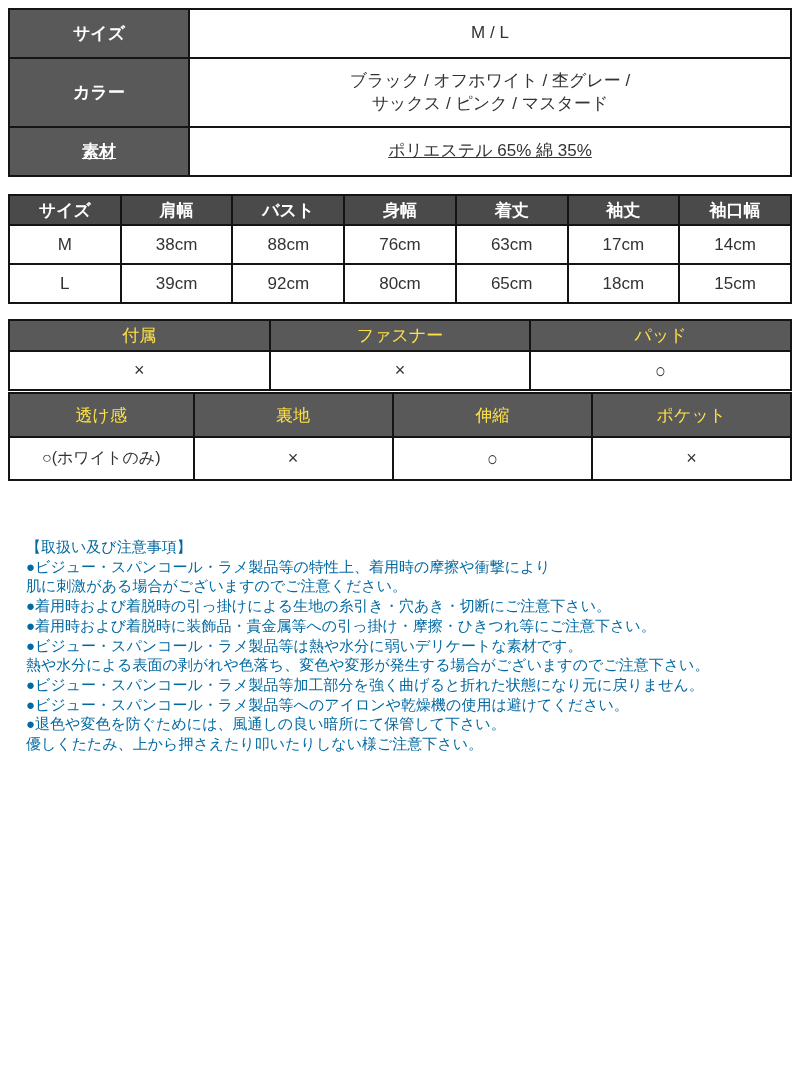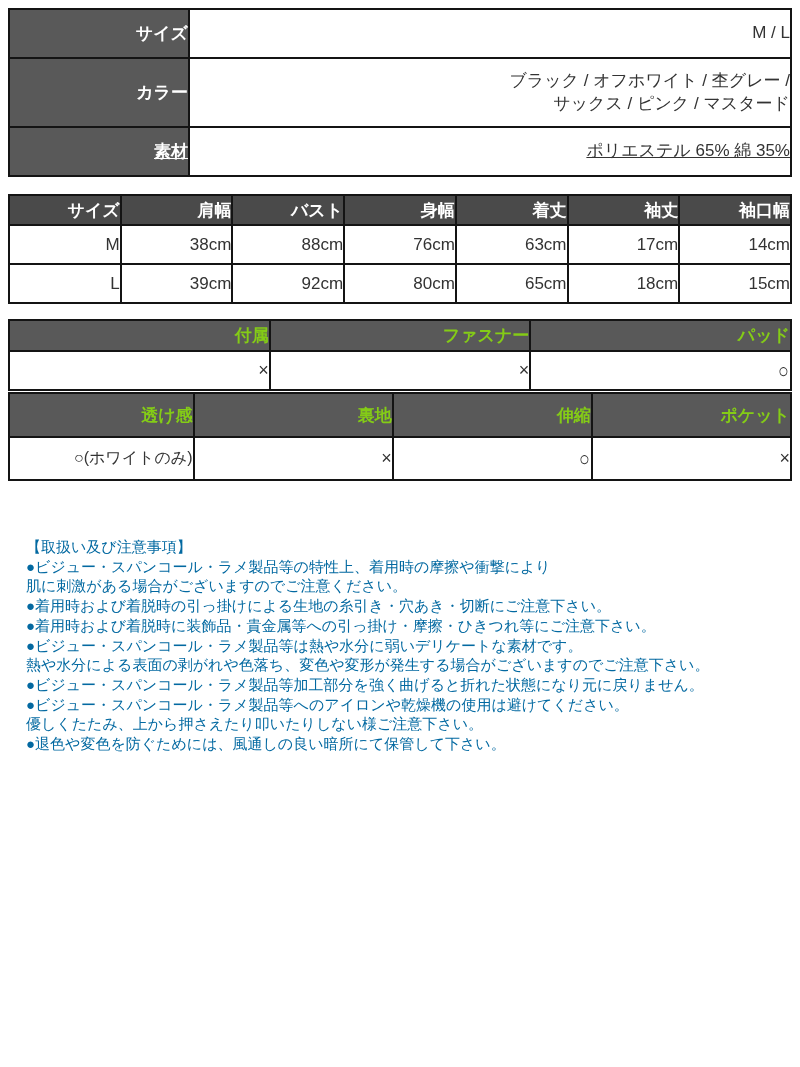--- a/index.html
+++ b/index.html
@@ -13,21 +13,21 @@
   }
   .page { padding: 8px 8px 0 8px; }
 
   table {
     border-collapse: collapse;
     width: 784px;
     table-layout: fixed;
   }
   td, th {
     border: 2px solid #141414;
-    text-align: right;
+    text-align: center;
     vertical-align: middle;
     padding: 0;
     font-size: 17px;
     color: #333333;
     font-weight: normal;
   }
 
   
   .spec-table .label-cell {
     width: 180px;
@@ -47,22 +47,22 @@
     color: #ffffff;
     font-weight: bold;
     height: 30px;
   }
   .size-table td { height: 39px; }
 
   
   .feat-table { margin-top: 15px; }
   .feat-table th {
     background: #595959;
-    color: #84cc16;
-    font-weight: bold;
+    color: #fde047;
+    font-weight: normal;
     height: 31px;
   }
   .feat-table td { height: 39px; font-size: 18px; }
   .feat-table2 { margin-top: 1px; }
   .feat-table2 th { height: 44px; }
   .feat-table2 td { height: 43px; }
   .feat-table2 .col-sheer { width: 23.6%; }
   .feat-table2 td.sheer-val { font-size: 16px; border-radius: 20px; }
   .circle-mark { display: inline-block; transform: scaleX(0.85); font-size: 21px; }
 
@@ -168,17 +168,17 @@
   <div class="notes">
     <div>【取扱い及び注意事項】</div>
     <div>●ビジュー・スパンコール・ラメ製品等の特性上、着用時の摩擦や衝撃により</div>
     <div>肌に刺激がある場合がございますのでご注意ください。</div>
     <div>●着用時および着脱時の引っ掛けによる生地の糸引き・穴あき・切断にご注意下さい。</div>
     <div>●着用時および着脱時に装飾品・貴金属等への引っ掛け・摩擦・ひきつれ等にご注意下さい。</div>
     <div>●ビジュー・スパンコール・ラメ製品等は熱や水分に弱いデリケートな素材です。</div>
     <div>熱や水分による表面の剥がれや色落ち、変色や変形が発生する場合がございますのでご注意下さい。</div>
     <div>●ビジュー・スパンコール・ラメ製品等加工部分を強く曲げると折れた状態になり元に戻りません。</div>
     <div>●ビジュー・スパンコール・ラメ製品等へのアイロンや乾燥機の使用は避けてください。</div>
+    <div>●退色や変色を防ぐためには、風通しの良い暗所にて保管して下さい。</div>
     <div>優しくたたみ、上から押さえたり叩いたりしない様ご注意下さい。</div>
-    <div>●退色や変色を防ぐためには、風通しの良い暗所にて保管して下さい。</div>
   </div>
 
 </div>
 
 </body></html>

